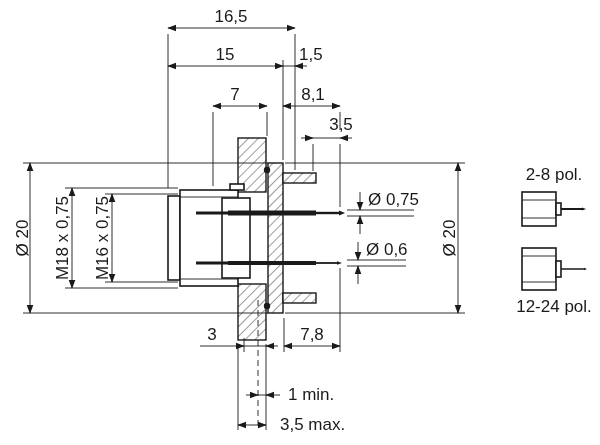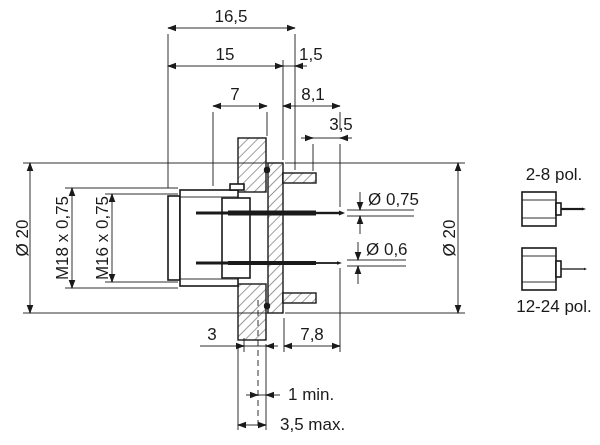--- a/index.html
+++ b/index.html
@@ -1,16 +1,16 @@
 <!DOCTYPE html>
 <html><head>
 <meta charset="utf-8">
 <style>
   html,body{margin:0;padding:0;background:#ffffff;}
-  .canvas{width:600px;height:445px;background:#ffffff;overflow:hidden;position:relative;}
+  .canvas{width:600px;height:445px;background:#ffffff;overflow:hidden;position:relative;border-radius:25px;}
   svg{display:block;}
   text{font-family:"Liberation Sans",sans-serif;font-size:17px;fill:#1a1a1a;}
   .olf{stroke:#1a1a1a;stroke-width:1.6;fill:#ffffff;}
   .thin{stroke:#1a1a1a;stroke-width:0.9;fill:none;}
   .dim{stroke:#1a1a1a;stroke-width:0.9;fill:none;}
   .dash{stroke:#1a1a1a;stroke-width:0.9;fill:none;stroke-dasharray:6 4;}
   .hatched{fill:url(#hatch);stroke:#1a1a1a;stroke-width:1.4;}
   .pin{stroke:#1a1a1a;fill:none;}
   .fillink{fill:#1a1a1a;stroke:none;}
 </style>

